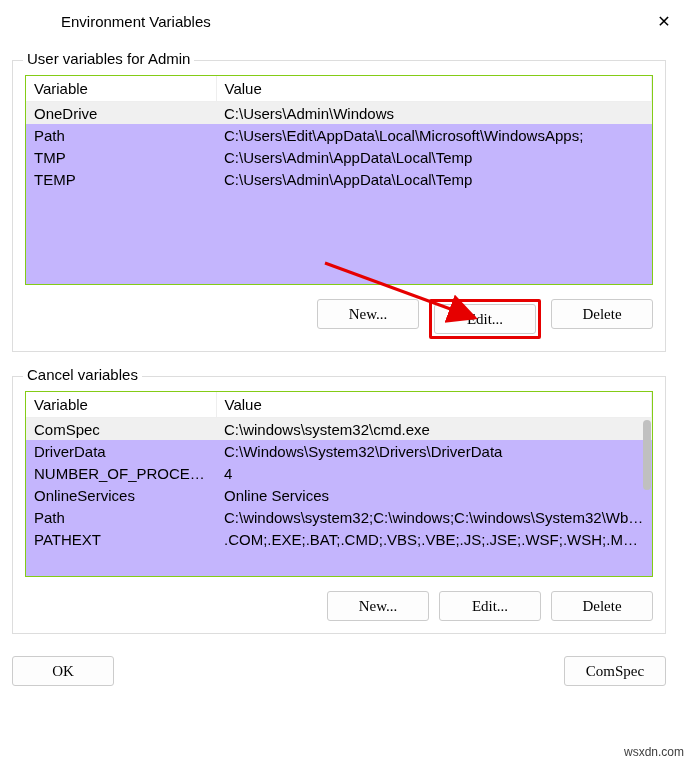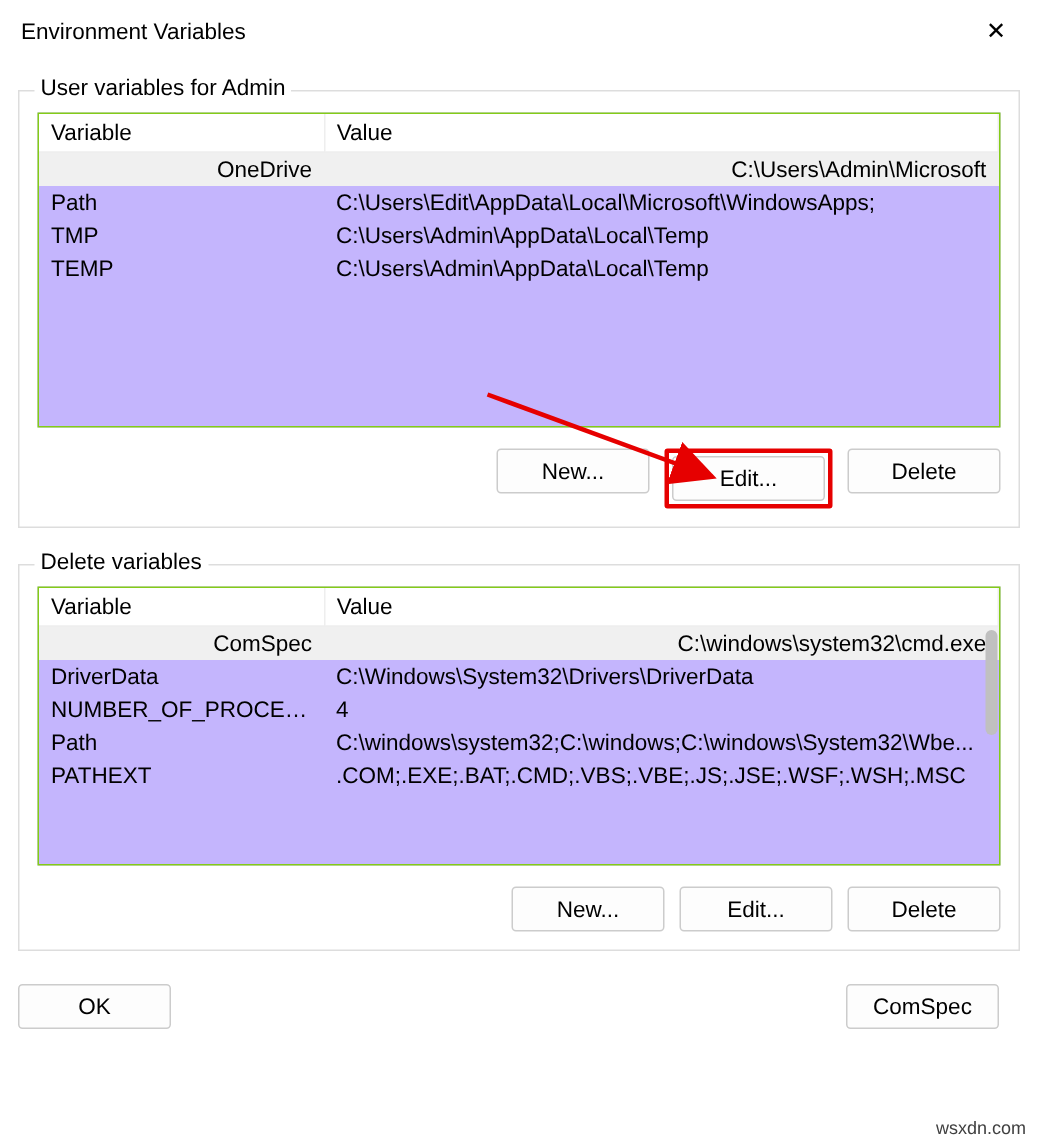--- a/index.html
+++ b/index.html
@@ -1,32 +1,32 @@
 <!DOCTYPE html>
 <html><head>
 <meta charset="utf-8">
 <style>
   * { box-sizing: border-box; font-family: "Segoe UI", Tahoma, sans-serif; }
   body { margin: 0; background: #fff; width: 692px; height: 763px; overflow: hidden; position: relative; }
-  .titlebar { display: flex; align-items: center; justify-content: space-between; padding: 6px 14px 0 14px; height: 36px; }
+  .titlebar { display: flex; align-items: center; justify-content: space-between; padding: 6px 14px 0 14px; height: 36px; margin-left: 47px; }
   .title { font-size: 15px; color: #000; }
   .close { font-size: 16px; width: 28px; text-align: center; cursor: pointer; }
   .content { padding: 0 12px; }
-  .groupbox { border: 1px solid #ddd; margin: 24px 0 0 0; padding: 14px 12px 12px 12px; position: relative; }
+  .groupbox { border: 1px solid #ddd; margin: 24px 14px 0 0; padding: 14px 12px 12px 12px; position: relative; }
   .grouplabel { position: absolute; top: -11px; left: 10px; background: #fff; padding: 0 4px; font-size: 15px; color: #000; }
   .tablewrap { border: 1px solid #84cc16; height: 210px; overflow: hidden; position: relative; background: #c4b5fd; }
   .tablewrap.sys { height: 186px; }
   table { width: 100%; border-collapse: collapse; table-layout: fixed; }
   th { text-align: left; font-weight: normal; font-size: 15px; padding: 4px 8px; border-right: 1px solid #eee; border-bottom: 1px solid #eee; background: #fff; }
   th:first-child { width: 190px; }
   td { font-size: 15px; padding: 2.5px 8px; white-space: nowrap; overflow: hidden; text-overflow: ellipsis; }
-  tr.sel td { background: #f0f0f0; text-align: right; }
+  tr.sel td { background: #f0f0f0; }
   .scrollbar { position: absolute; right: 1px; top: 28px; width: 8px; height: 70px; background: #c0c0c0; border-radius: 4px; }
   .btnrow { display: flex; justify-content: flex-end; gap: 10px; margin-top: 14px; }
-  .btn { min-width: 102px; height: 30px; border: 1px solid #ccc; background: #fdfdfd; font-size: 15px; border-radius: 3px; cursor: pointer; }
+  .btn { min-width: 102px; height: 30px; border: 1px solid #ccc; background: #fdfdfd; font-size: 15px; border-radius: 3px; cursor: pointer; font-family: Liberation Serif, serif; }
   .highlight-box { border: 3px solid #e60000; border-radius: 2px; padding: 2px; }
   .footer { display: flex; justify-content: space-between; gap: 10px; padding: 22px 14px 0 0; }
   .watermark { position: absolute; bottom: 4px; right: 8px; font-size: 12px; color: #404040; }
   
   .arrow-svg { position: absolute; left: 320px; top: 258px; pointer-events: none; }
 </style>
 </head>
 <body>
 
 <div class="titlebar">
@@ -42,21 +42,21 @@
       <table>
         <thead>
           <tr>
             <th>Variable</th>
             <th>Value</th>
           </tr>
         </thead>
         <tbody id="user-tbody">
             <tr class="sel">
               <td>OneDrive</td>
-              <td>C:\Users\Admin\Microsoft</td>
+              <td>C:\Users\Admin\Windows</td>
             </tr>
             <tr>
               <td>Path</td>
               <td>C:\Users\Edit\AppData\Local\Microsoft\WindowsApps;</td>
             </tr>
             <tr>
               <td>TMP</td>
               <td>C:\Users\Admin\AppData\Local\Temp</td>
             </tr>
             <tr>
@@ -69,41 +69,45 @@
     <div class="btnrow">
       <button class="btn">New...</button>
       <span class="highlight-box">
         <button class="btn">Edit...</button>
       </span>
       <button class="btn">Delete</button>
     </div>
   </div>
 
   <div class="groupbox">
-    <div class="grouplabel">Delete variables</div>
+    <div class="grouplabel">Cancel variables</div>
     <div class="tablewrap sys">
       <table>
         <thead>
           <tr>
             <th>Variable</th>
             <th>Value</th>
           </tr>
         </thead>
         <tbody id="sys-tbody">
             <tr class="sel">
               <td>ComSpec</td>
               <td>C:\windows\system32\cmd.exe</td>
             </tr>
             <tr>
               <td>DriverData</td>
               <td>C:\Windows\System32\Drivers\DriverData</td>
             </tr>
             <tr>
               <td>NUMBER_OF_PROCESSORS</td>
               <td>4</td>
+            </tr>
+            <tr>
+              <td>OnlineServices</td>
+              <td>Online Services</td>
             </tr>
             <tr>
               <td>Path</td>
               <td>C:\windows\system32;C:\windows;C:\windows\System32\Wbe...</td>
             </tr>
             <tr>
               <td>PATHEXT</td>
               <td>.COM;.EXE;.BAT;.CMD;.VBS;.VBE;.JS;.JSE;.WSF;.WSH;.MSC</td>
             </tr>
           </tbody>

